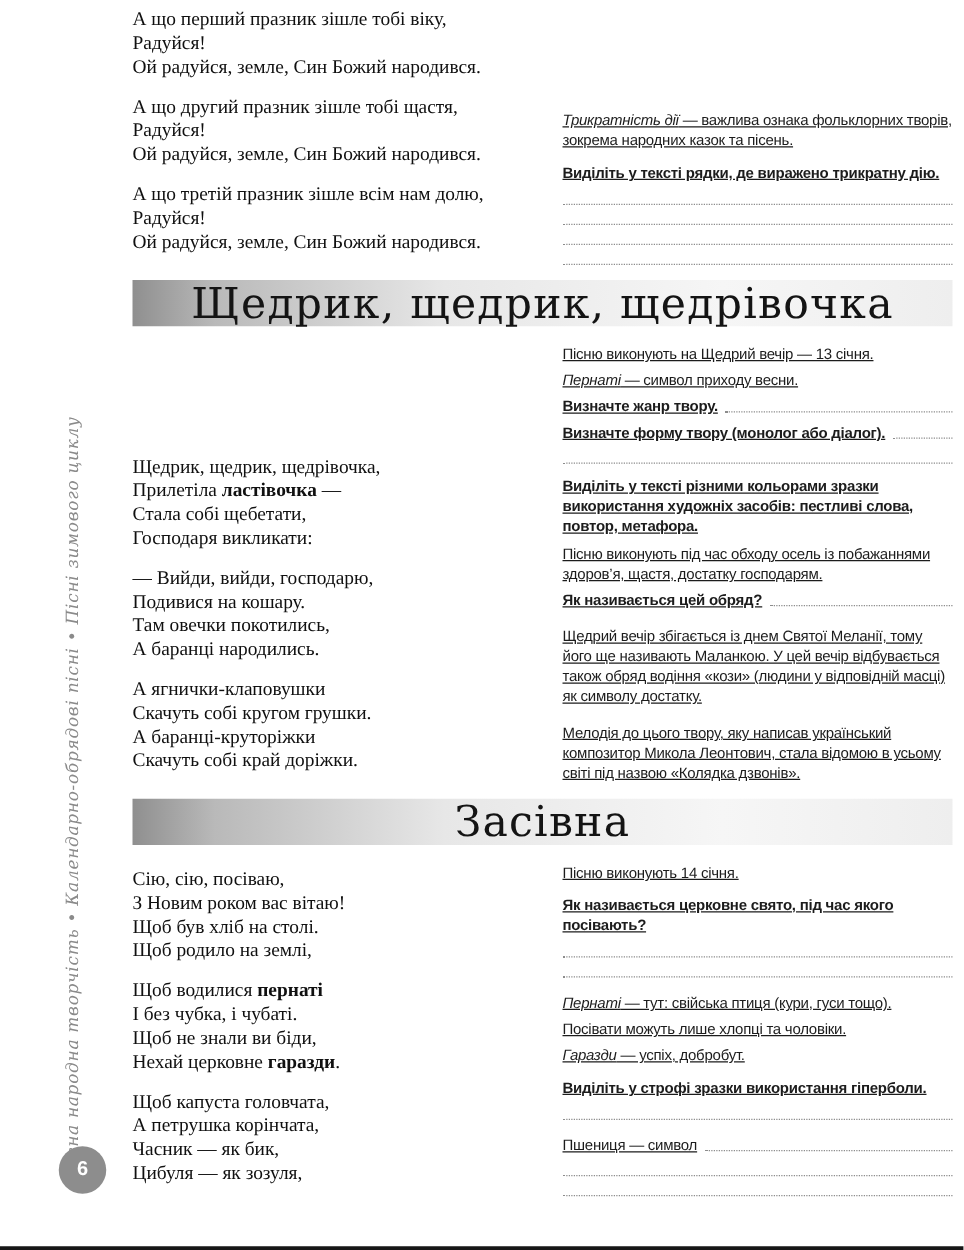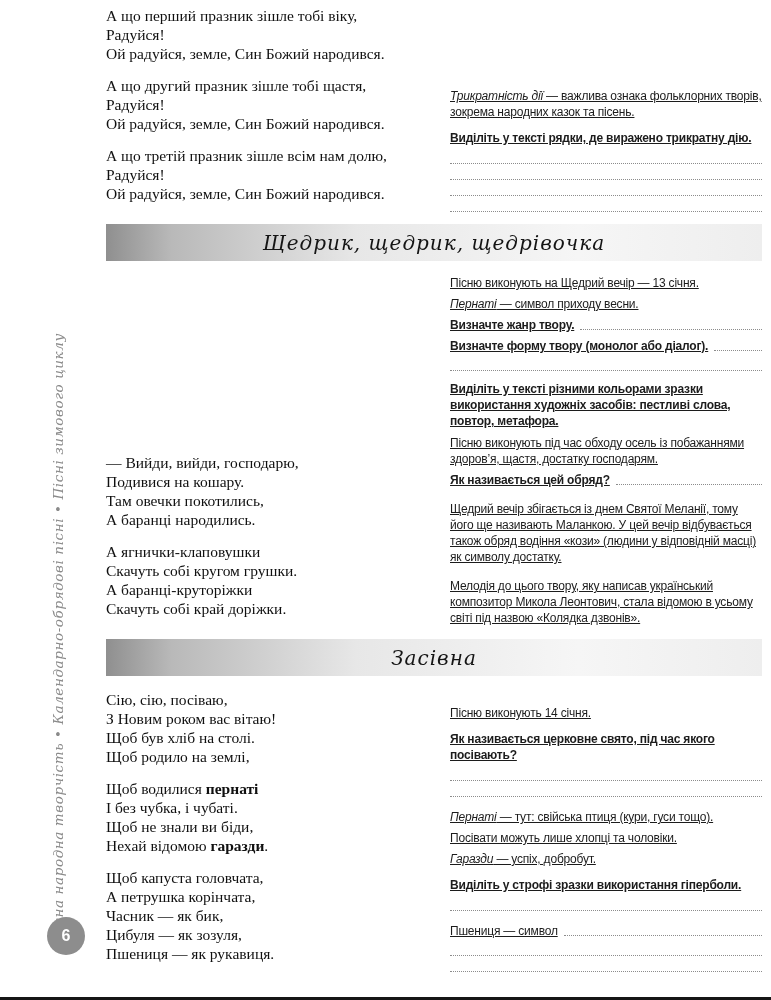--- a/index.html
+++ b/index.html
@@ -40,22 +40,22 @@
   }
   .b { font-weight:bold; }
   .i { font-style:italic; }
 
   .section-bar {
     height:37px; margin:8px 0 14px;
     background:linear-gradient(90deg,#8f8f8f 0%,#b9b9b9 10%,#e7e7e7 38%,#f6f6f6 72%,#eeeeee 100%);
     display:flex; align-items:center; justify-content:center;
   }
   .section-title {
-    font-family:"DejaVu Serif", serif; font-style:italic;
-    font-size:20px; color:#141414; letter-spacing:1px;
+    font-family:"DejaVu Serif", serif; 
+    font-size:34px; color:#141414; letter-spacing:1px;
   }
 
   .note { margin:0 0 5px; }
   .task { font-weight:bold; margin:10px 0 6px; }
   .col-right > .note:first-child, .col-right > .task:first-child { margin-top:0; }
   .qline { display:flex; align-items:flex-end; margin:0 0 5px; }
   .qline .qtext { white-space:nowrap; }
   .dotfill { flex:1 1 auto; border-bottom:1.6px dotted #8c8c8c; margin:0 0 3px 6px; min-width:16px; }
   .dotline { height:12px; border-bottom:1.6px dotted #8c8c8c; margin-bottom:4px; }
   .gap { height:8px; }
@@ -92,20 +92,26 @@
             <div class="dotline"></div>
             <div class="dotline"></div>
             <div class="dotline"></div>
           </div>
         </div>
         <div class="section-bar">
           <div class="section-title">Щедрик, щедрик, щедрівочка</div>
         </div>
         <div class="row">
           <div class="col-left">
+            <div class="stanza">
+              <div class="vline"><span>Щедрик, щедрик, щедрівочка,</span></div>
+              <div class="vline"><span>Прилетіла </span><span class="b ">ластівочка</span><span> —</span></div>
+              <div class="vline"><span>Стала собі щебетати,</span></div>
+              <div class="vline"><span>Господаря викликати:</span></div>
+            </div>
             <div class="stanza">
               <div class="vline"><span>— Вийди, вийди, господарю,</span></div>
               <div class="vline"><span>Подивися на кошару.</span></div>
               <div class="vline"><span>Там овечки покотились,</span></div>
               <div class="vline"><span>А баранці народились.</span></div>
             </div>
             <div class="stanza">
               <div class="vline"><span>А ягнички-клаповушки</span></div>
               <div class="vline"><span>Скачуть собі кругом грушки.</span></div>
               <div class="vline"><span>А баранці-круторіжки</span></div>
@@ -144,28 +150,27 @@
             <div class="stanza">
               <div class="vline"><span>Сію, сію, посіваю,</span></div>
               <div class="vline"><span>З Новим роком вас вітаю!</span></div>
               <div class="vline"><span>Щоб був хліб на столі.</span></div>
               <div class="vline"><span>Щоб родило на землі,</span></div>
             </div>
             <div class="stanza">
               <div class="vline"><span>Щоб водилися </span><span class="b ">пернаті</span></div>
               <div class="vline"><span>І без чубка, і чубаті.</span></div>
               <div class="vline"><span>Щоб не знали ви біди,</span></div>
-              <div class="vline"><span>Нехай відомою </span><span class="b ">гаразди</span><span>.</span></div>
+              <div class="vline"><span>Нехай церковне </span><span class="b ">гаразди</span><span>.</span></div>
             </div>
             <div class="stanza">
               <div class="vline"><span>Щоб капуста головчата,</span></div>
               <div class="vline"><span>А петрушка корінчата,</span></div>
               <div class="vline"><span>Часник — як бик,</span></div>
               <div class="vline"><span>Цибуля — як зозуля,</span></div>
-              <div class="vline"><span>Пшениця — як рукавиця.</span></div>
             </div>
           </div>
           <div class="col-right">
             <div class="note"><span>Пісню виконують 14 січня.</span></div>
             <div class="task"><span>Як називається церковне свято, під час якого посівають?</span></div>
             <div class="dotline"></div>
             <div class="dotline"></div>
             <div class="gap"></div>
             <div class="note"><span class="i">Пернаті</span><span> — тут: свійська птиця (кури, гуси тощо).</span></div>
             <div class="note"><span>Посівати можуть лише хлопці та чоловіки.</span></div>

